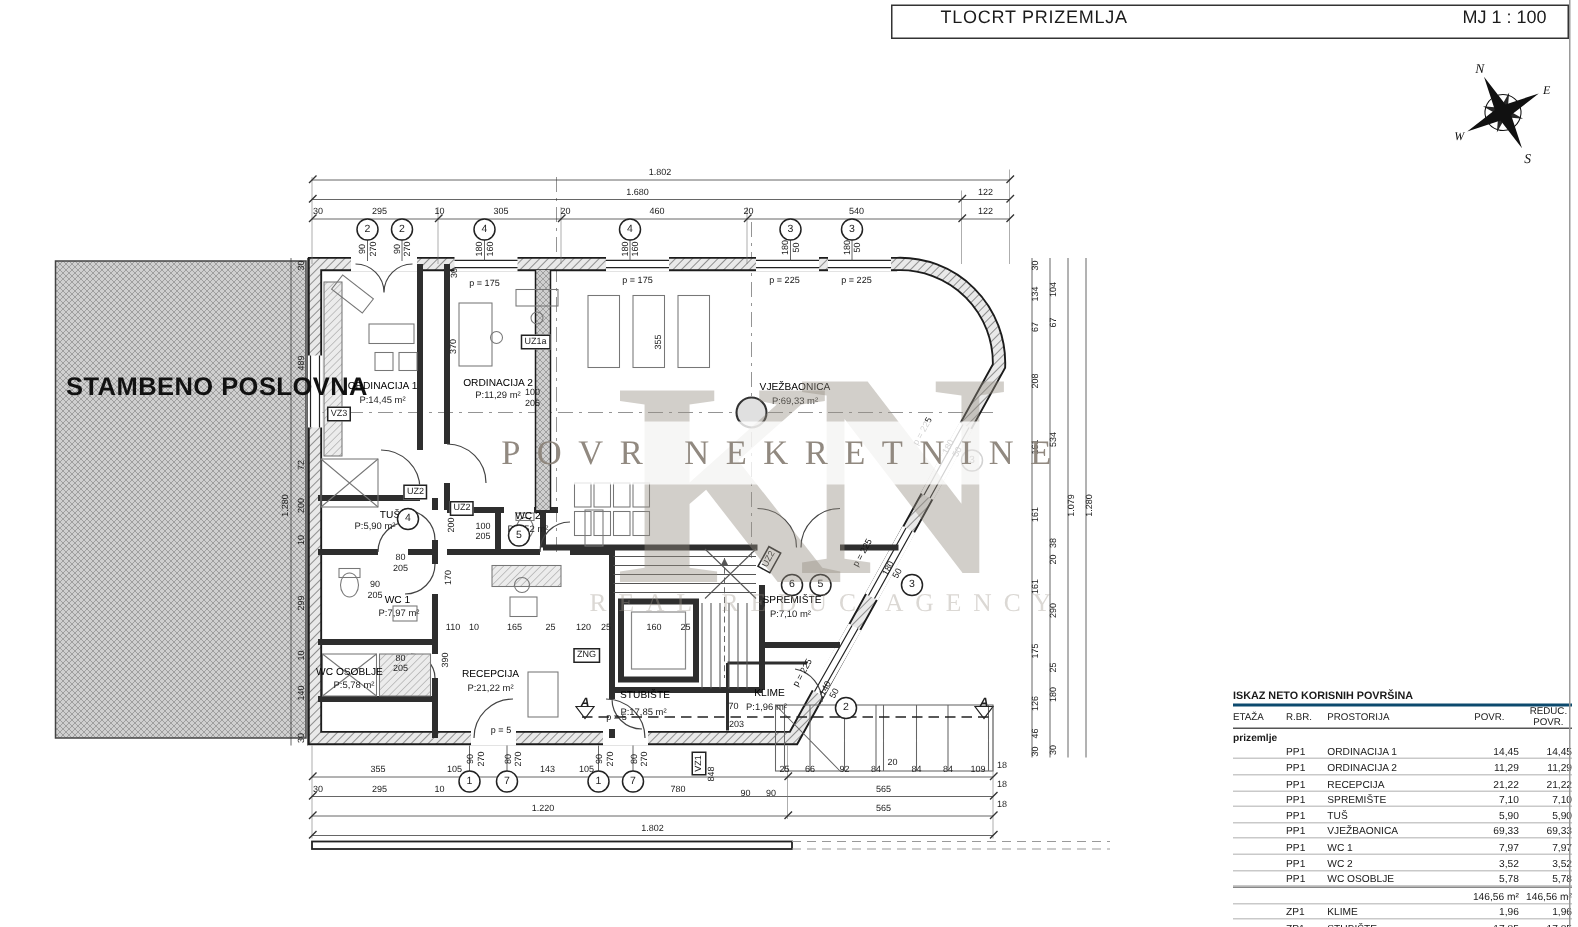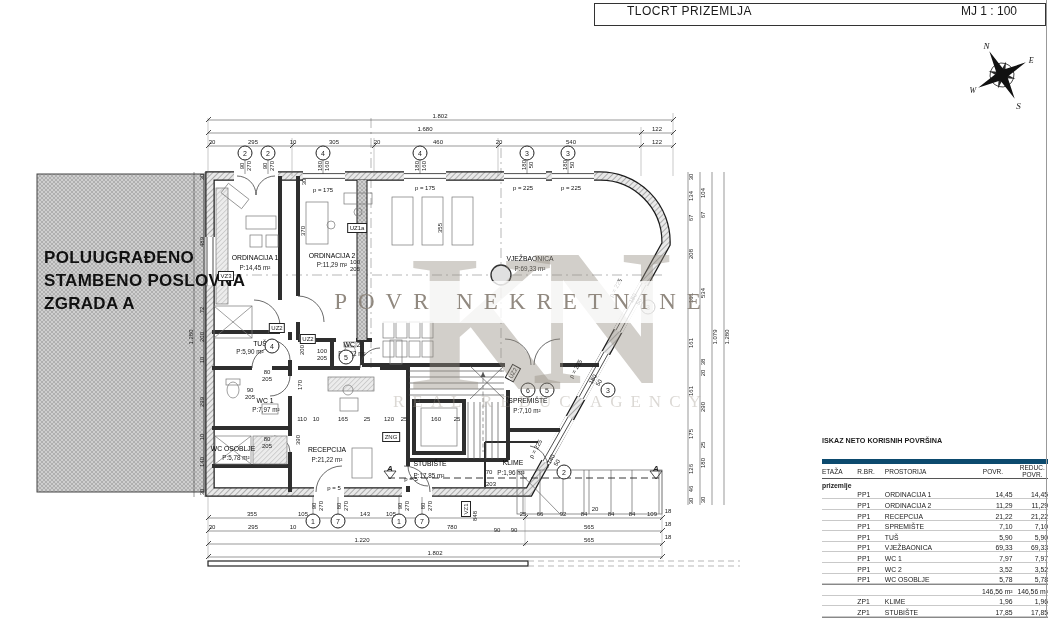--- a/index.html
+++ b/index.html
@@ -3,21 +3,21 @@
 <meta charset="utf-8">
 <style>
   html,body{margin:0;padding:0;background:#fff;}
   #sheet{position:relative;width:1052px;height:618px;background:#fff;overflow:hidden;
          font-family:"Liberation Sans",sans-serif;color:#1a1a1a;}
   #planSvg{position:absolute;left:0;top:0;}
   
   #titleblock{position:absolute;left:594px;top:3px;width:450px;height:21px;border:1px solid #333;
               display:flex;justify-content:space-between;background:#fff;}
   #titleblock .t{font-size:12px;letter-spacing:.5px;padding-left:32px;}
-  #titleblock .s{font-size:12px;padding-right:28px;}
+  #titleblock .s{font-size:12px;padding-right:14px;}
   
   #adjtext{position:absolute;left:44px;top:246px;font-size:17px;font-weight:600;line-height:23px;
            letter-spacing:.3px;color:#111;}
   
   #labels{position:absolute;left:0;top:0;width:1052px;height:618px;pointer-events:none;}
   .lb{position:absolute;transform:translate(-50%,-50%);font-size:6px;color:#222;
       white-space:pre-line;text-align:center;line-height:1.1;}
   .lb.room{font-size:6.8px;color:#000;}
   .lb.area{font-size:6.3px;}
   .lb.p{font-size:6px;color:#111;}
@@ -33,21 +33,21 @@
            pointer-events:none;}
   #wm-name{font-family:"Liberation Serif",serif;font-size:23px;letter-spacing:11px;
            color:rgba(139,131,121,.95);white-space:nowrap;padding-left:11px;}
   #wm-tag{position:absolute;left:393px;top:392px;width:240px;text-align:center;
           font-family:"Liberation Serif",serif;font-size:17px;letter-spacing:8px;
           color:rgba(160,152,142,.38);white-space:nowrap;pointer-events:none;}
   
   #compass{position:absolute;left:958px;top:38px;}
   
   #areatable{position:absolute;left:822px;top:436px;width:226px;font-size:6.8px;background:#fff;}
-  #areatable .ttl{font-weight:bold;font-size:7.2px;border-bottom:5px solid #0c4a6e;padding-bottom:14px;}
+  #areatable .ttl{font-weight:bold;font-size:7.2px;border-bottom:2px solid #0c4a6e;padding-bottom:1px;margin-top:23px;}
   .trow{display:flex;align-items:flex-end;border-bottom:.5px solid #c9c9c9;min-height:9.6px;}
   .trow.hdr{border-bottom:1px solid #555;font-size:6.5px;align-items:center;}
   .trow.grp{font-weight:bold;border-bottom:none;}
   .trow.sub{border-top:.5px solid #888;}
   .trow.total{font-weight:bold;border-top:.5px solid #555;border-bottom:1px solid #555;}
   .c-et{width:36px;} .c-rb{width:28px;} .c-na{width:90px;text-align:left;}
   .c-po{width:40px;text-align:right;padding-right:4px;} .c-rd{width:32px;text-align:right;}
   .hdr .c-po,.hdr .c-rd{text-align:center;white-space:pre-line;line-height:1.1;}
   #rborder{position:absolute;left:1046px;top:0;width:1px;height:618px;background:#999;}
 </style>
@@ -218,23 +218,21 @@
       <path d="M0,-14 L2.5,-2.5 L14,0 L2.5,2.5 L0,14 L-2.5,2.5 L-14,0 L-2.5,-2.5 Z" fill="#111" transform="rotate(45)" opacity="0.9"></path>
       <path d="M0,-27 L4,-4 L27,0 L4,4 L0,27 L-4,4 L-27,0 L-4,-4 Z" fill="#111"></path>
       <text x="0" y="-30" text-anchor="middle" font-size="9" font-family="Liberation Serif,serif" font-style="italic" fill="#111" transform="rotate(28 0 -33)">N</text>
       <text x="33" y="3" text-anchor="middle" font-size="8" font-family="Liberation Serif,serif" font-style="italic" fill="#111" transform="rotate(28 33 0)">E</text>
       <text x="0" y="38" text-anchor="middle" font-size="9" font-family="Liberation Serif,serif" font-style="italic" fill="#111" transform="rotate(28 0 35)">S</text>
       <text x="-33" y="3" text-anchor="middle" font-size="8" font-family="Liberation Serif,serif" font-style="italic" fill="#111" transform="rotate(28 -33 0)">W</text>
     </g>
   </svg>
 
   <div id="adjtext">
-    <div>POLUUGRAĐENO</div>
     <div>STAMBENO POSLOVNA</div>
-    <div>ZGRADA A</div>
   </div>
 
   <div id="labels">
       <span class="lb d" style="left: 440px; top: 116px;">1.802</span>
       <span class="lb d" style="left: 425px; top: 129px;">1.680</span>
       <span class="lb d" style="left: 657px; top: 129px;">122</span>
       <span class="lb d" style="left: 212px; top: 142px;">30</span>
       <span class="lb d" style="left: 253px; top: 142px;">295</span>
       <span class="lb d" style="left: 293px; top: 142px;">10</span>
       <span class="lb d" style="left: 334px; top: 142px;">305</span>

